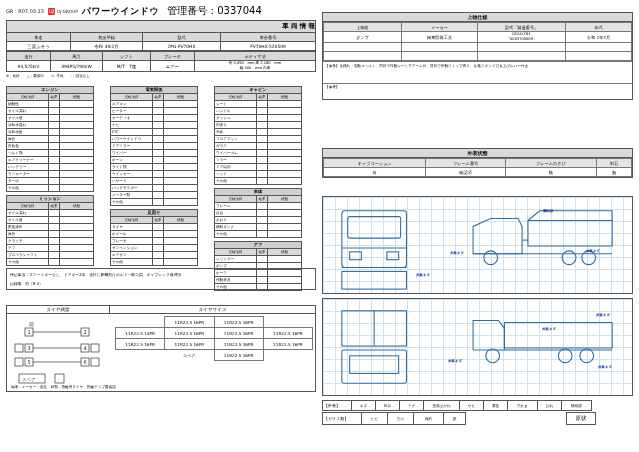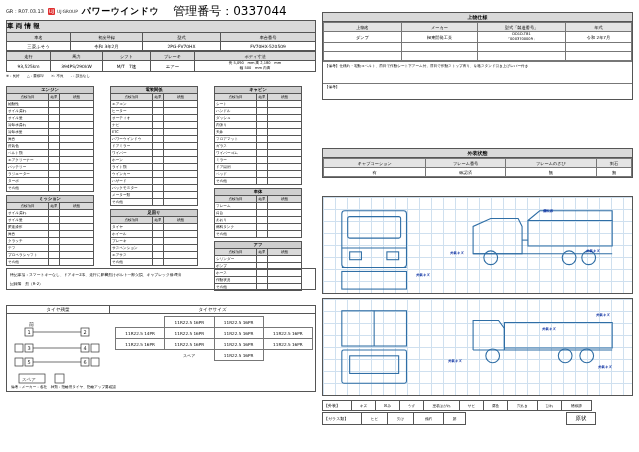--- a/index.html
+++ b/index.html
@@ -14,25 +14,25 @@
 
   
   .hdr { position:absolute; left:6px; top:4px; width:310px; height:14px;
          display:flex; align-items:center; gap:4px; font-size:5px; }
   .hdr .rev { color:#222; font-size:5px; }
   .hdr .logo { display:flex; align-items:center; gap:2px; }
   .hdr .logo .mark { background:#e03030; color:#fff; font-size:5px;
         padding:0 1px; border-radius:1px; line-height:7px; }
   .hdr .logo .lg { font-size:4.5px; color:#333; letter-spacing:-.2px; }
   .hdr .title { font-size:9px; font-weight:bold; letter-spacing:.5px; }
-  .hdr .mgr { font-size:12px; margin-left:10px; }
+  .hdr .mgr { font-size:10px; margin-left:4px; }
 
   
   #leftcol { position:absolute; left:6px; top:20px; width:310px; }
-  .blockttl { text-align:left; font-size:6.5px; background:#d9d9d9;
+  .blockttl { text-align:right; font-size:6.5px; background:#d9d9d9;
      border:1px solid #555; border-bottom:none; padding:1px 0; font-weight:bold;}
   .vinfo { width:100%; font-size:4.4px; }
   .vinfo td { height:9px; padding:0 2px; }
   .vinfo .lbl { background:#d9d9d9; text-align:center; font-size:4.2px; }
   .vinfo .val { text-align:center; }
 
   
   .chkwrap { position:absolute; left:6px; top:86px; width:310px; }
   .chk { font-size:3.6px; }
   .chk td { height:6.1px; padding:0 1px; line-height:6px; }

